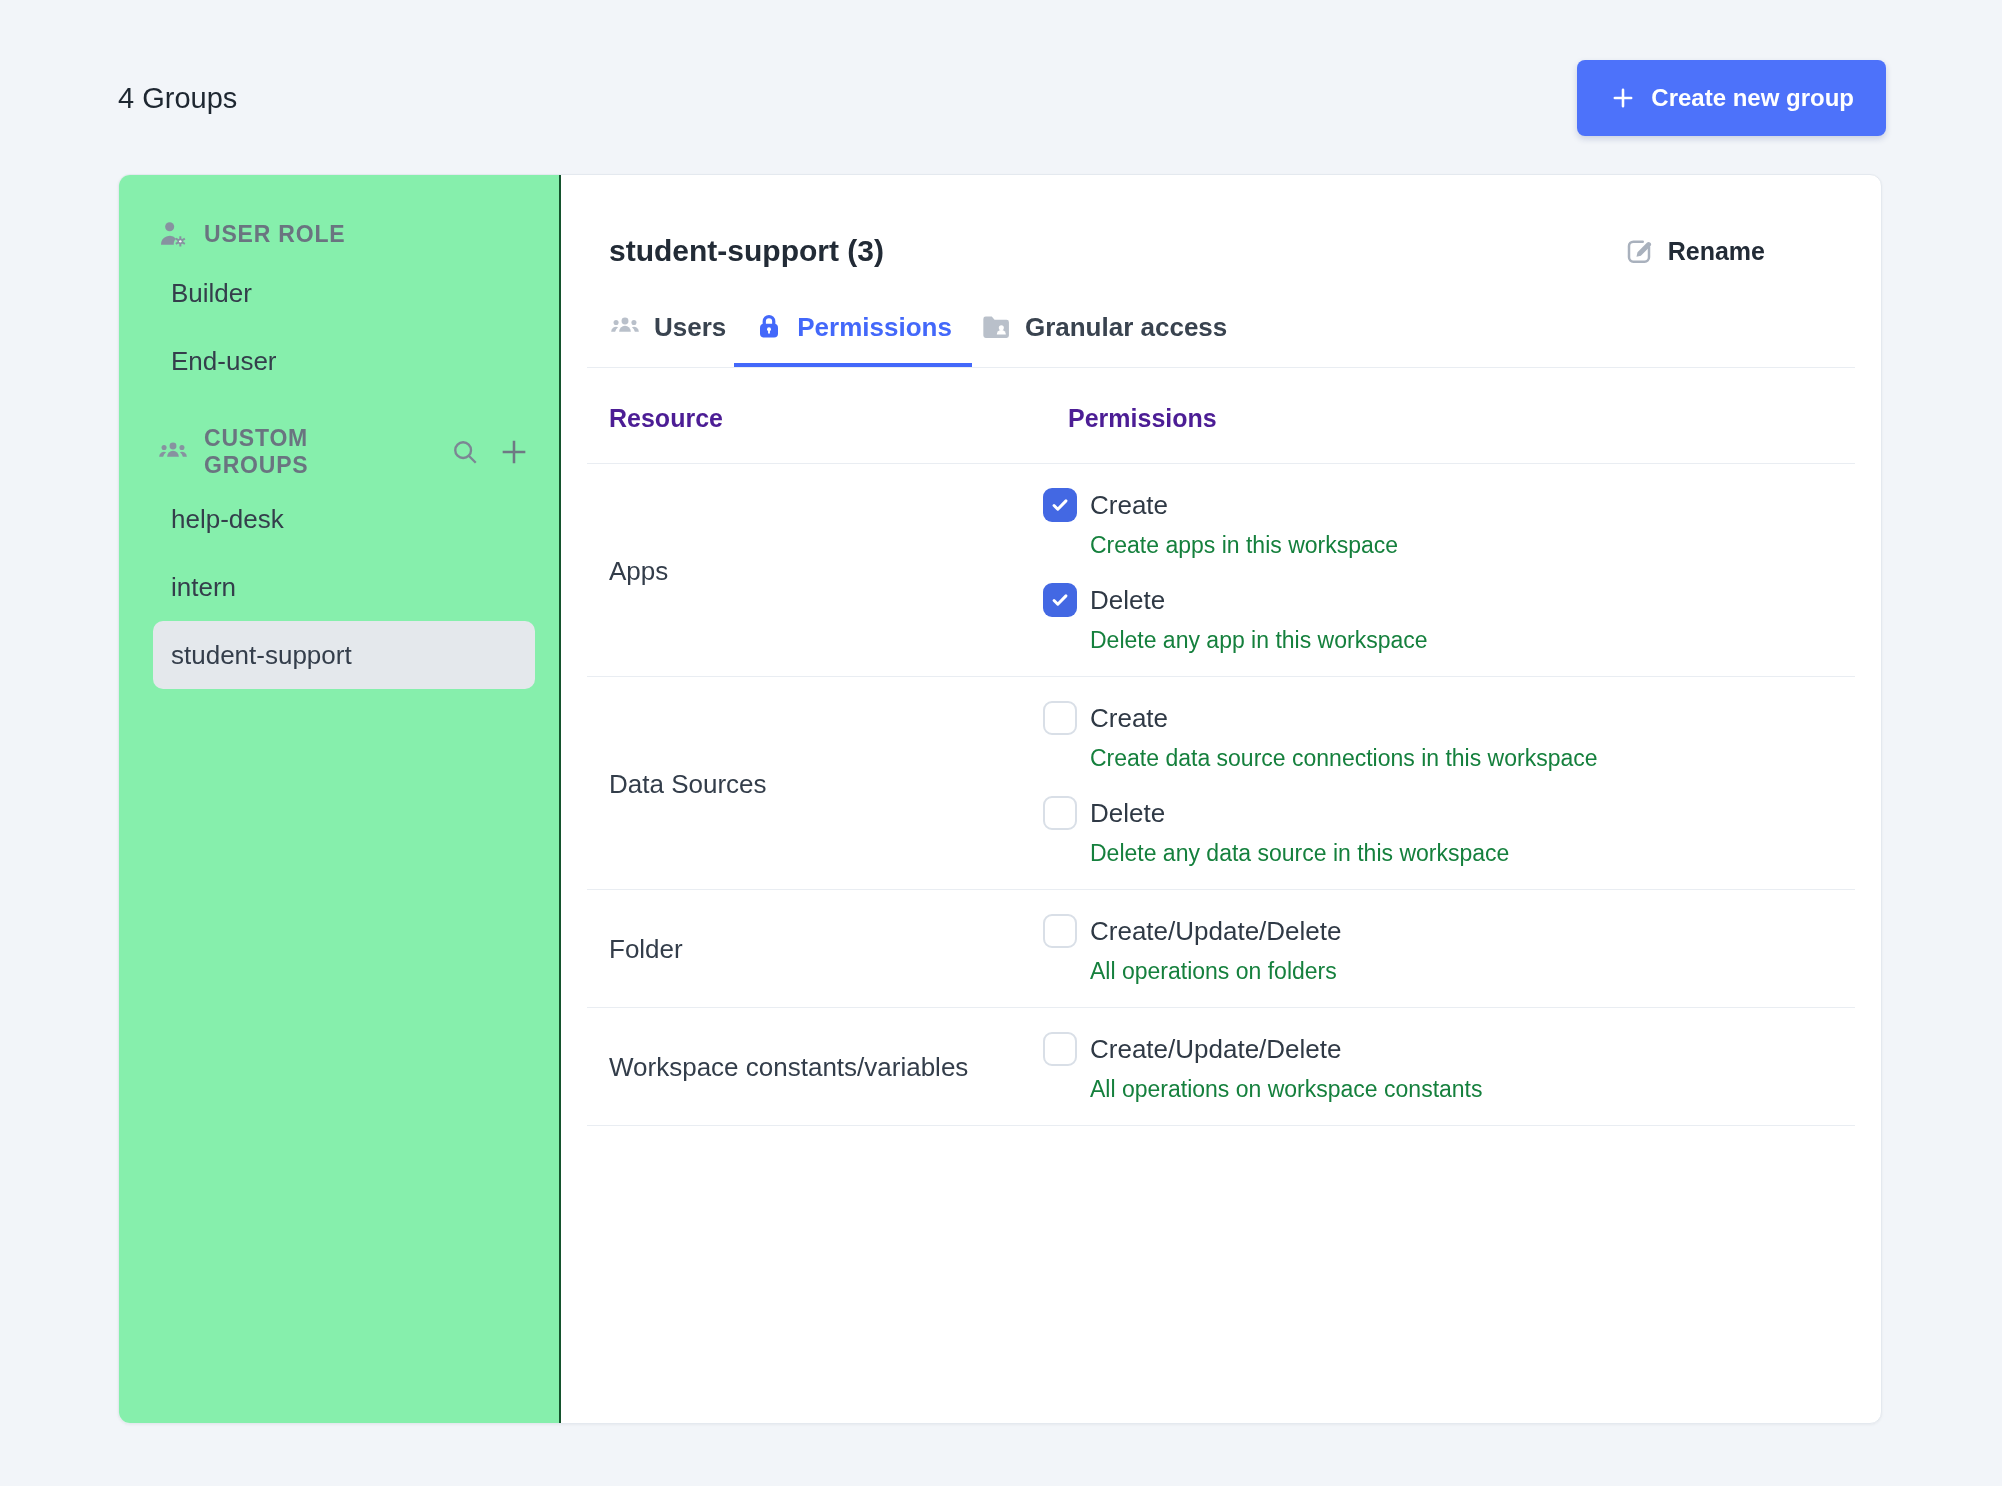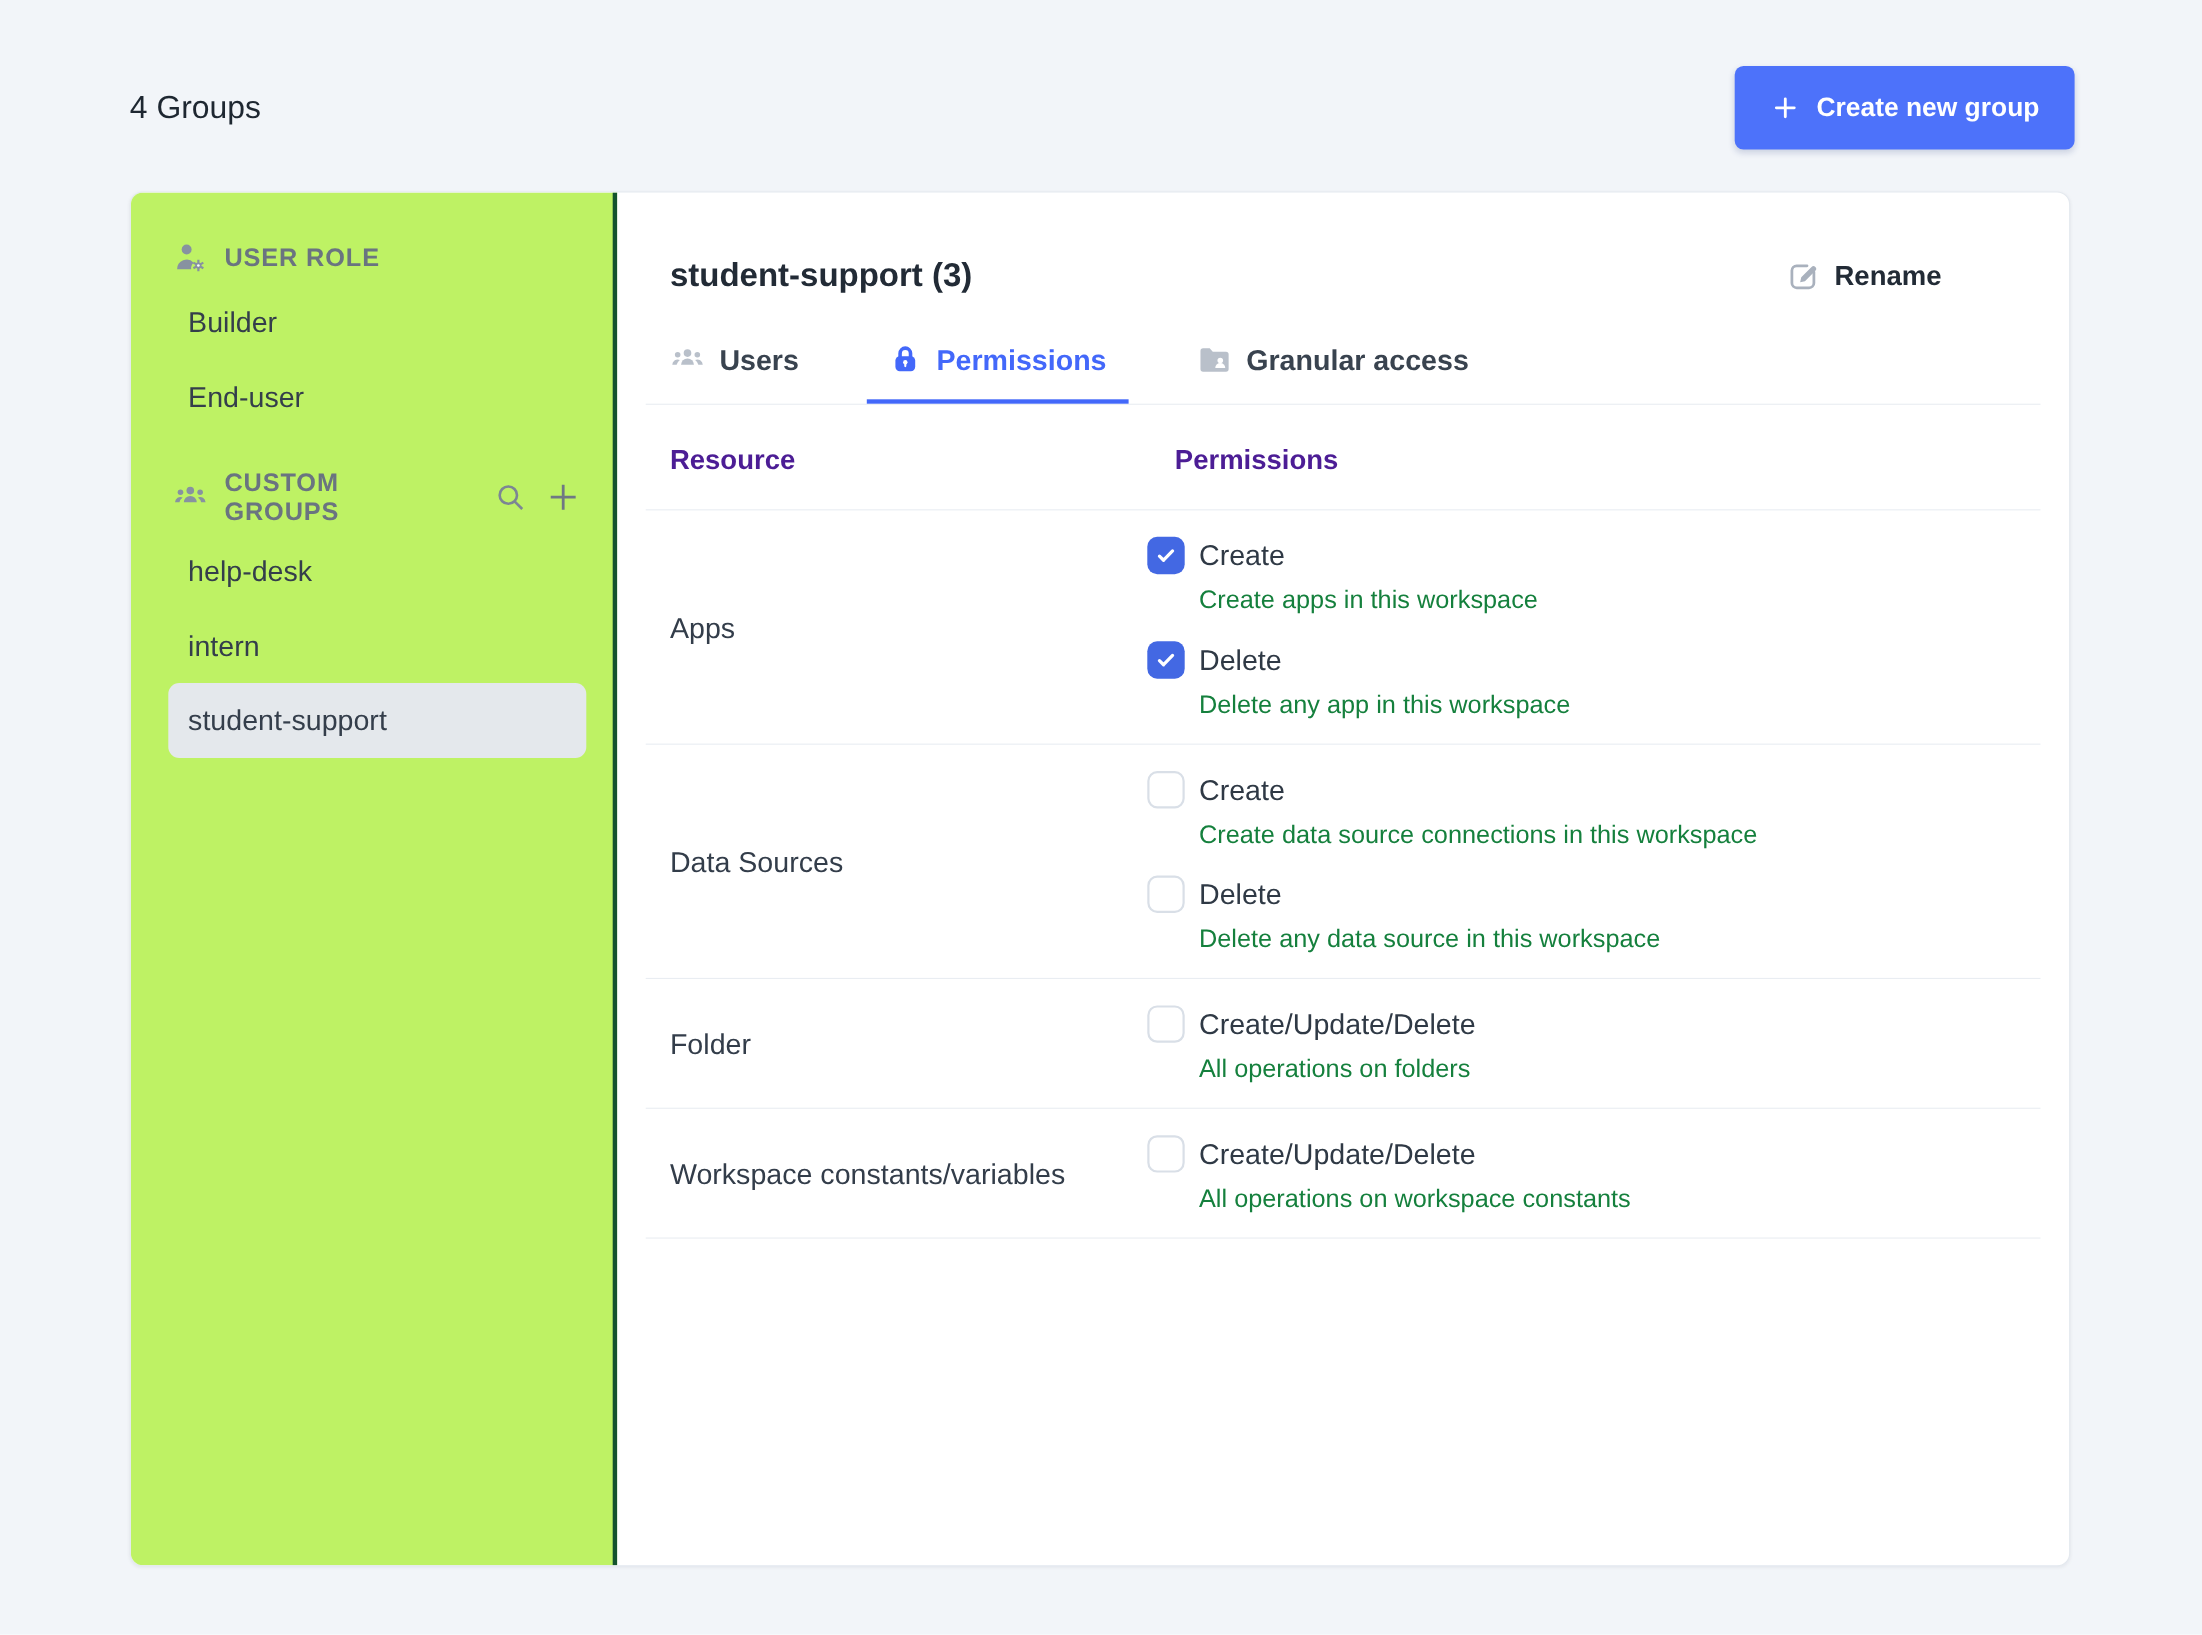--- a/index.html
+++ b/index.html
@@ -29,22 +29,22 @@
     margin:38px 120px 0 118px;
     width:1764px; height:1250px;
     background:#fff;
     border:1px solid #E4E9EF; border-radius:12px;
     box-shadow:0 1px 3px rgba(16,24,40,.05);
     display:flex; overflow:hidden;
   }
   
   .sidebar {
     width:442px; flex:none;
-    background:#bef264;
-    border-right:4px solid #14532d;
+    background:#86efac;
+    border-right:2px solid #14532d;
     padding:44px 28px 0 38px;
   }
   .side-header {
     display:flex; align-items:center; gap:15px;
     height:30px;
     color:#6A7480; font-size:23px; font-weight:700; letter-spacing:.8px;
   }
   .side-header .grow { flex:1; }
   .icon-btn {
     width:34px; height:34px; display:flex; align-items:center; justify-content:center;
@@ -68,21 +68,21 @@
   }
   .panel-title { font-size:30px; line-height:40px; font-weight:600; color:#222B36; }
   .rename {
     display:flex; align-items:center; gap:14px;
     background:none; border:none; cursor:pointer; font-family:inherit;
     font-size:25px; font-weight:700; color:#222B36;
   }
   
   .tabs {
     margin-top:40px; padding:0 22px;
-    display:flex; gap:82px;
+    display:flex; gap:28px;
     border-bottom:1px solid #E9EDF2;
   }
   .tab {
     display:flex; align-items:center; gap:13px;
     padding-bottom:24px;
     font-size:26px; font-weight:600; color:#39434F;
     cursor:pointer;
   }
   .tab.active {
     color:#4368FA;

